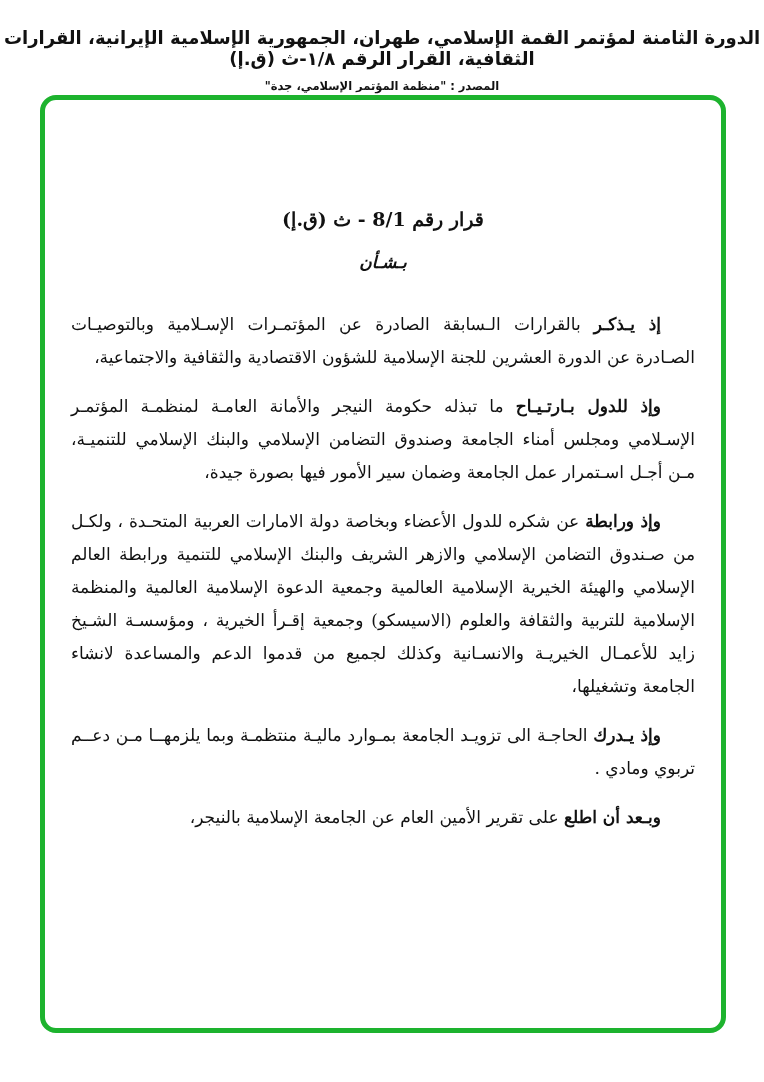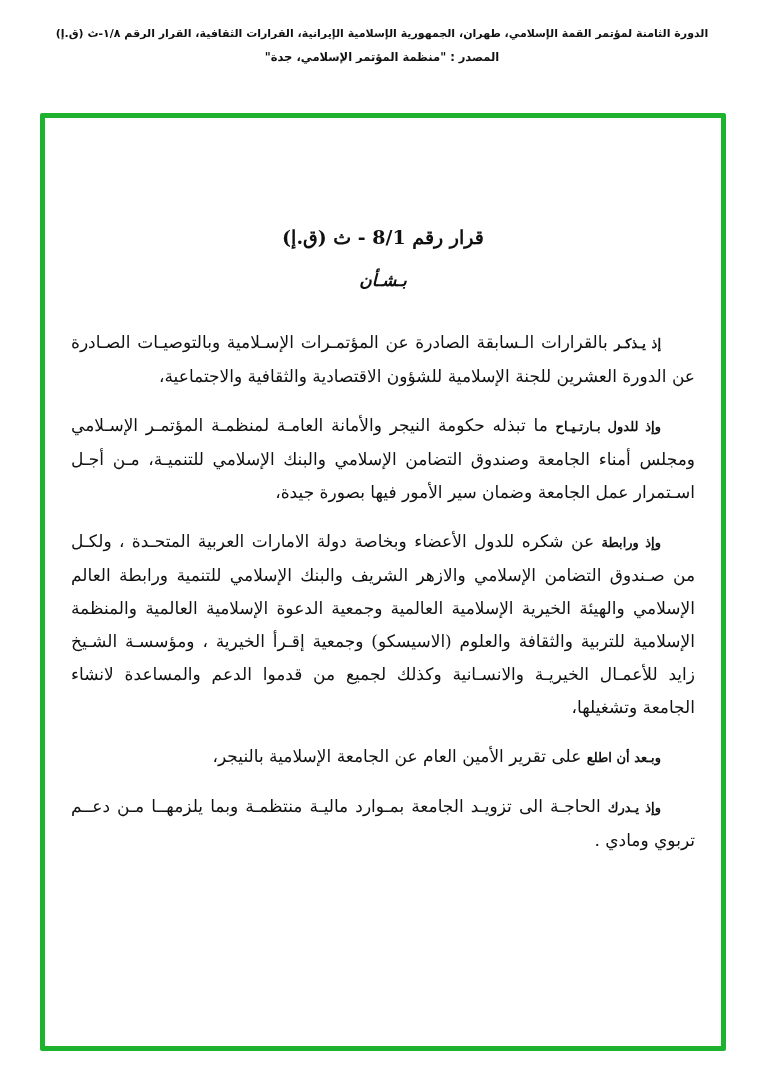--- a/index.html
+++ b/index.html
@@ -12,54 +12,53 @@
     font-family: "DejaVu Serif", "Liberation Serif", serif;
     color: #111;
     direction: rtl;
   }
   .page-header {
     padding-top: 27px;
     text-align: center;
     font-family: "DejaVu Sans", "Liberation Sans", sans-serif;
   }
   .hdr1 {
-    font-size: 11px;
+    font-size: 18px;
     font-weight: bold;
     letter-spacing: 0.2px;
   }
   .hdr2 {
     margin-top: 10px;
     font-size: 11.5px;
     font-weight: bold;
   }
   .doc-frame {
     position: absolute;
     left: 40px; top: 95px;
     width: 686px; height: 938px;
     border: 5px solid var(--frame-color);
-    border-radius: 2px;
+    border-radius: 16px;
     background: #ffffff;
-    margin-top: 18px;
   }
   .doc-content {
     padding: 108px 26px 0 26px;
   }
   .title-block { text-align: center; font-weight: bold; }
   .title-line1 { font-size: 19px; letter-spacing: 0.3px; }
   .title-line2 { font-size: 17px; margin-top: 22px; font-style: italic; }
   .title-line3 { font-size: 19px; margin-top: 18px; }
   .body-block {
     margin-top: 36px;
     font-size: 17px;
     line-height: 33px;
     text-align: justify;
   }
   .para { margin-bottom: 16px; text-indent: 34px; }
   .para.first { text-indent: 84px; margin-bottom: 5px; }
-  .para b.lead { font-size: 13px; letter-spacing: 0.3px; }
+  .para b.lead { font-size: 17px; letter-spacing: 0.3px; }
 </style>
 </head>
 <body>
 
 <header class="page-header">
   <div class="hdr1">الدورة الثامنة لمؤتمر القمة الإسلامي، طهران، الجمهورية الإسلامية الإيرانية، القرارات الثقافية، القرار الرقم ١/٨-ث (ق.إ)</div>
   <div class="hdr2">المصدر :  "منظمة المؤتمر الإسلامي، جدة"</div>
 </header>
 
 <div class="doc-frame">
@@ -77,23 +76,23 @@
       </p>
       <p class="para">
         <b class="lead">وإذ للدول بـارتـيـاح</b>
         <span>ما تبذله حكومة النيجر والأمانة العامـة لمنظمـة المؤتمـر الإسـلامي ومجلس أمناء الجامعة وصندوق التضامن الإسلامي والبنك الإسلامي للتنميـة، مـن أجـل اسـتمرار عمل الجامعة وضمان سير الأمور فيها بصورة جيدة،</span>
       </p>
       <p class="para">
         <b class="lead">وإذ ورابطة</b>
         <span>عن شكره للدول الأعضاء وبخاصة دولة الامارات العربية المتحـدة ، ولكـل من صـندوق التضامن الإسلامي والازهر الشريف والبنك الإسلامي للتنمية ورابطة العالم الإسلامي والهيئة الخيرية الإسلامية العالمية وجمعية الدعوة الإسلامية العالمية والمنظمة الإسلامية للتربية  والثقافة والعلوم (الاسيسكو) وجمعية إقـرأ الخيرية ، ومؤسسـة الشـيخ زايد للأعمـال الخيريـة والانسـانية وكذلك لجميع من قدموا الدعم والمساعدة لانشاء الجامعة وتشغيلها،</span>
       </p>
       <p class="para">
+        <b class="lead">وإذ يـدرك</b>
+        <span>الحاجـة الى تزويـد الجامعة بمـوارد ماليـة منتظمـة وبما يلزمهــا مـن دعــم تربوي ومادي .</span>
+      </p>
+      <p class="para">
         <b class="lead">وبـعد أن اطلع</b>
         <span>على تقرير الأمين العام عن الجامعة الإسلامية بالنيجر،</span>
-      </p>
-      <p class="para">
-        <b class="lead">وإذ يـدرك</b>
-        <span>الحاجـة الى تزويـد الجامعة بمـوارد ماليـة منتظمـة وبما يلزمهــا مـن دعــم تربوي ومادي .</span>
       </p>
     </div>
 
   </div>
 </div>
 
 </body></html>

